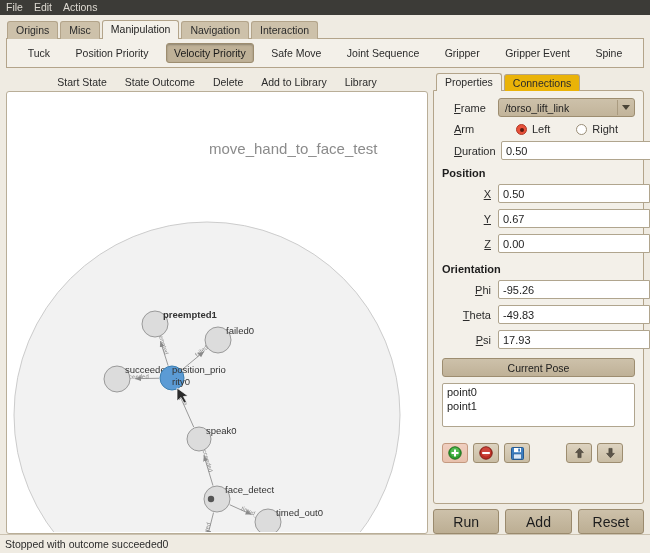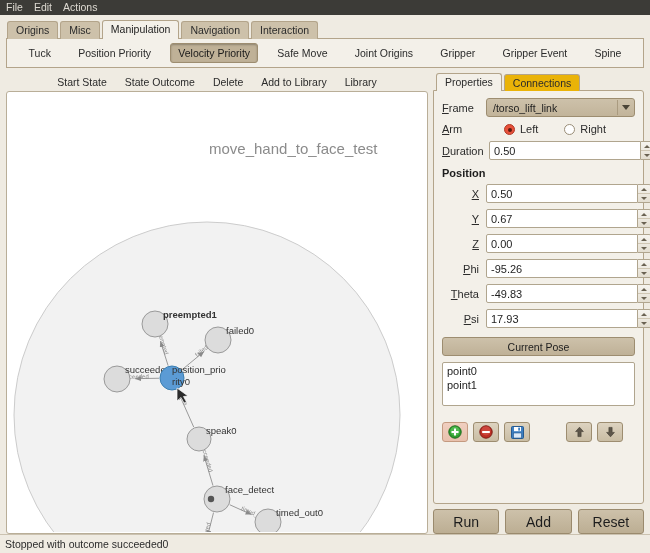--- a/index.html
+++ b/index.html
@@ -61,21 +61,21 @@
     background:#eab308; border:1px solid #b3a48a; border-bottom:none; border-radius:3px 3px 0 0;
     padding:2px 8px; font-size:10.5px; line-height:13px; margin-right:2px; height:17px;
   }
   .ptab.active { background:#f3f0e9; height:18px; }
   .ppanel {
     background:#f3f0e9; border:1px solid #b3a48a; border-radius:0 3px 3px 3px;
     flex:1 1 auto; padding:7px 8px 6px 8px; position:relative; top:-1px;
     display:flex; flex-direction:column; min-height:0;
   }
 
-  .row { display:flex; align-items:center; margin-bottom:6px; }
+  .row { display:flex; align-items:center; margin-bottom:6px;margin-left:12px; }
   .lbl { font-size:11px; color:#2b2b2b; }
   .lbl u { text-decoration:underline; }
   .lbl.w { width:44px; flex:0 0 44px; }
   .lbl.ind { width:44px; flex:0 0 44px; text-align:right; padding-right:7px; }
 
   .combo {
     flex:1 1 auto; height:19px; background:linear-gradient(#cdc1aa,#c2b49a);
     border:1px solid #9d8d70; border-radius:3px; display:flex; align-items:center;
     padding-left:6px; font-size:10.5px; position:relative; color:#1d1d1d;
   }
@@ -167,21 +167,21 @@
       <div class="tab active">Manipulation</div>
       <div class="tab">Navigation</div>
       <div class="tab">Interaction</div>
     </div>
 
     <div class="modebar">
       <div class="modebtn">Tuck</div>
       <div class="modebtn">Position Priority</div>
       <div class="modebtn pressed">Velocity Priority</div>
       <div class="modebtn">Safe Move</div>
-      <div class="modebtn">Joint Origins</div>
+      <div class="modebtn">Joint Sequence</div>
       <div class="modebtn">Gripper</div>
       <div class="modebtn">Gripper Event</div>
       <div class="modebtn">Spine</div>
     </div>
   </div>
 
   <div class="main">
 
     <div class="leftcol">
       <div class="subtoolbar">
@@ -355,20 +355,21 @@
               <div>
                   <span class="tri-up"></span>
                 </div>
               <div>
                   <span class="tri-dn"></span>
                 </div>
             </div>
           </div>
         </div>
 
+        <div class="section" style="margin-top:4px;">Orientation</div>
 
         <div class="row">
           <span class="lbl ind"><u>P</u><span>hi</span></span>
           <div class="spin">
             <input type="text" value="-95.26" style="">
             <div class="spinbtns">
               <div>
                   <span class="tri-up"></span>
                 </div>
               <div>

